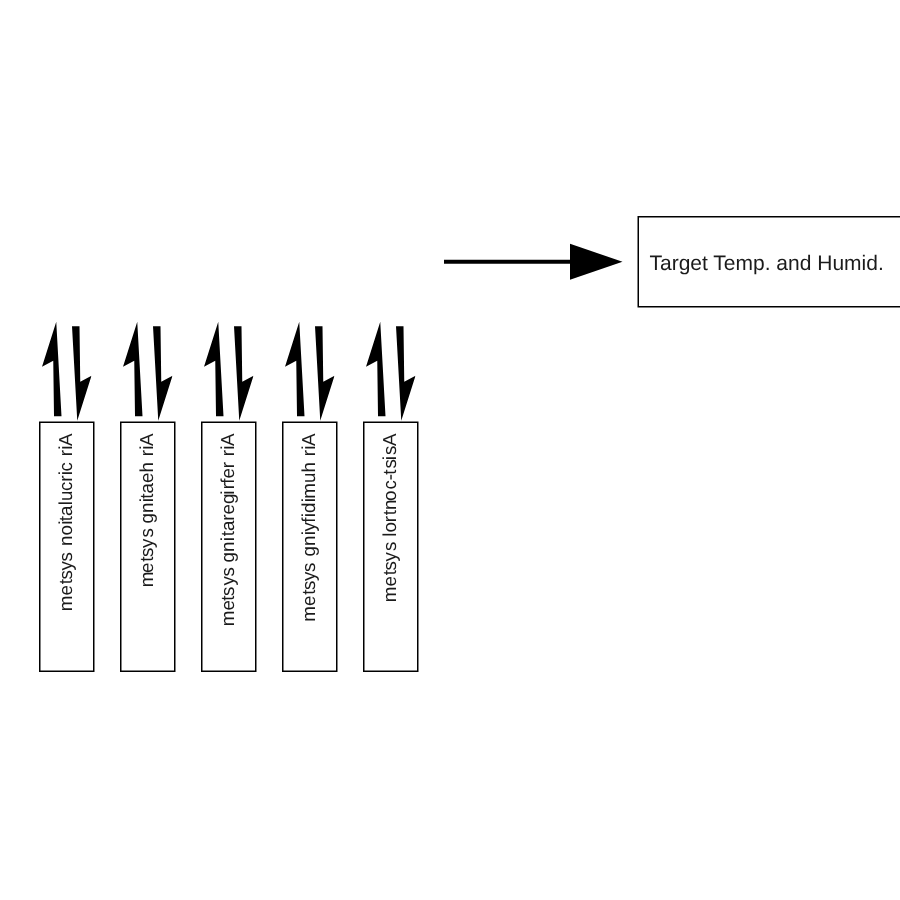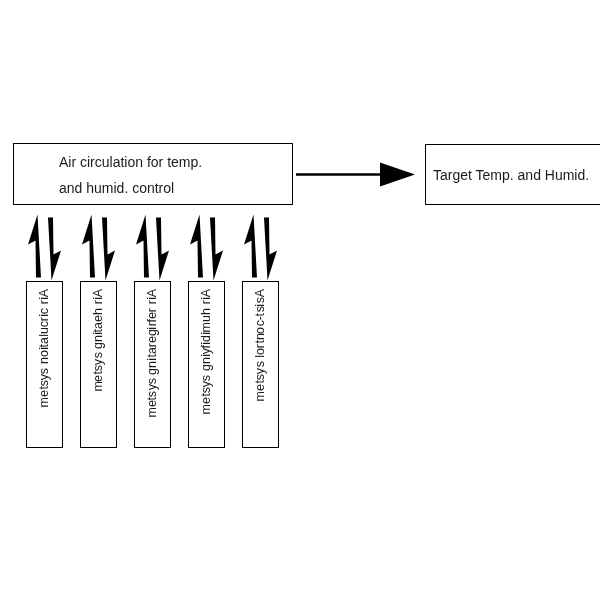--- a/index.html
+++ b/index.html
@@ -33,24 +33,20 @@
   }
   .vchar{display:inline-block;transform:rotate(180deg);}
   .p1{left:28px;} .p2{left:82px;} .p3{left:136px;} .p4{left:190px;} .p5{left:244px;}
   .s1{left:26px;} .s2{left:80px;} .s3{left:134px;} .s4{left:188px;} .s5{left:242px;}
 </style>
 </head>
 <body>
 
 <div id="canvas">
 
-  <div class="box" id="main-box">
-    <div>Air circulation for temp.</div>
-    <div>and humid. control</div>
-  </div>
 
   <svg id="flow-arrow" width="122" height="33" viewBox="0 0 122 33">
     <line x1="2" y1="16.5" x2="90" y2="16.5" stroke="#000" stroke-width="2.6"></line>
     <polygon points="86,4.5 121,16.5 86,28.5" fill="#000"></polygon>
   </svg>
 
   <div class="box" id="target-box">
     <span>Target Temp. and Humid.</span>
   </div>
 

